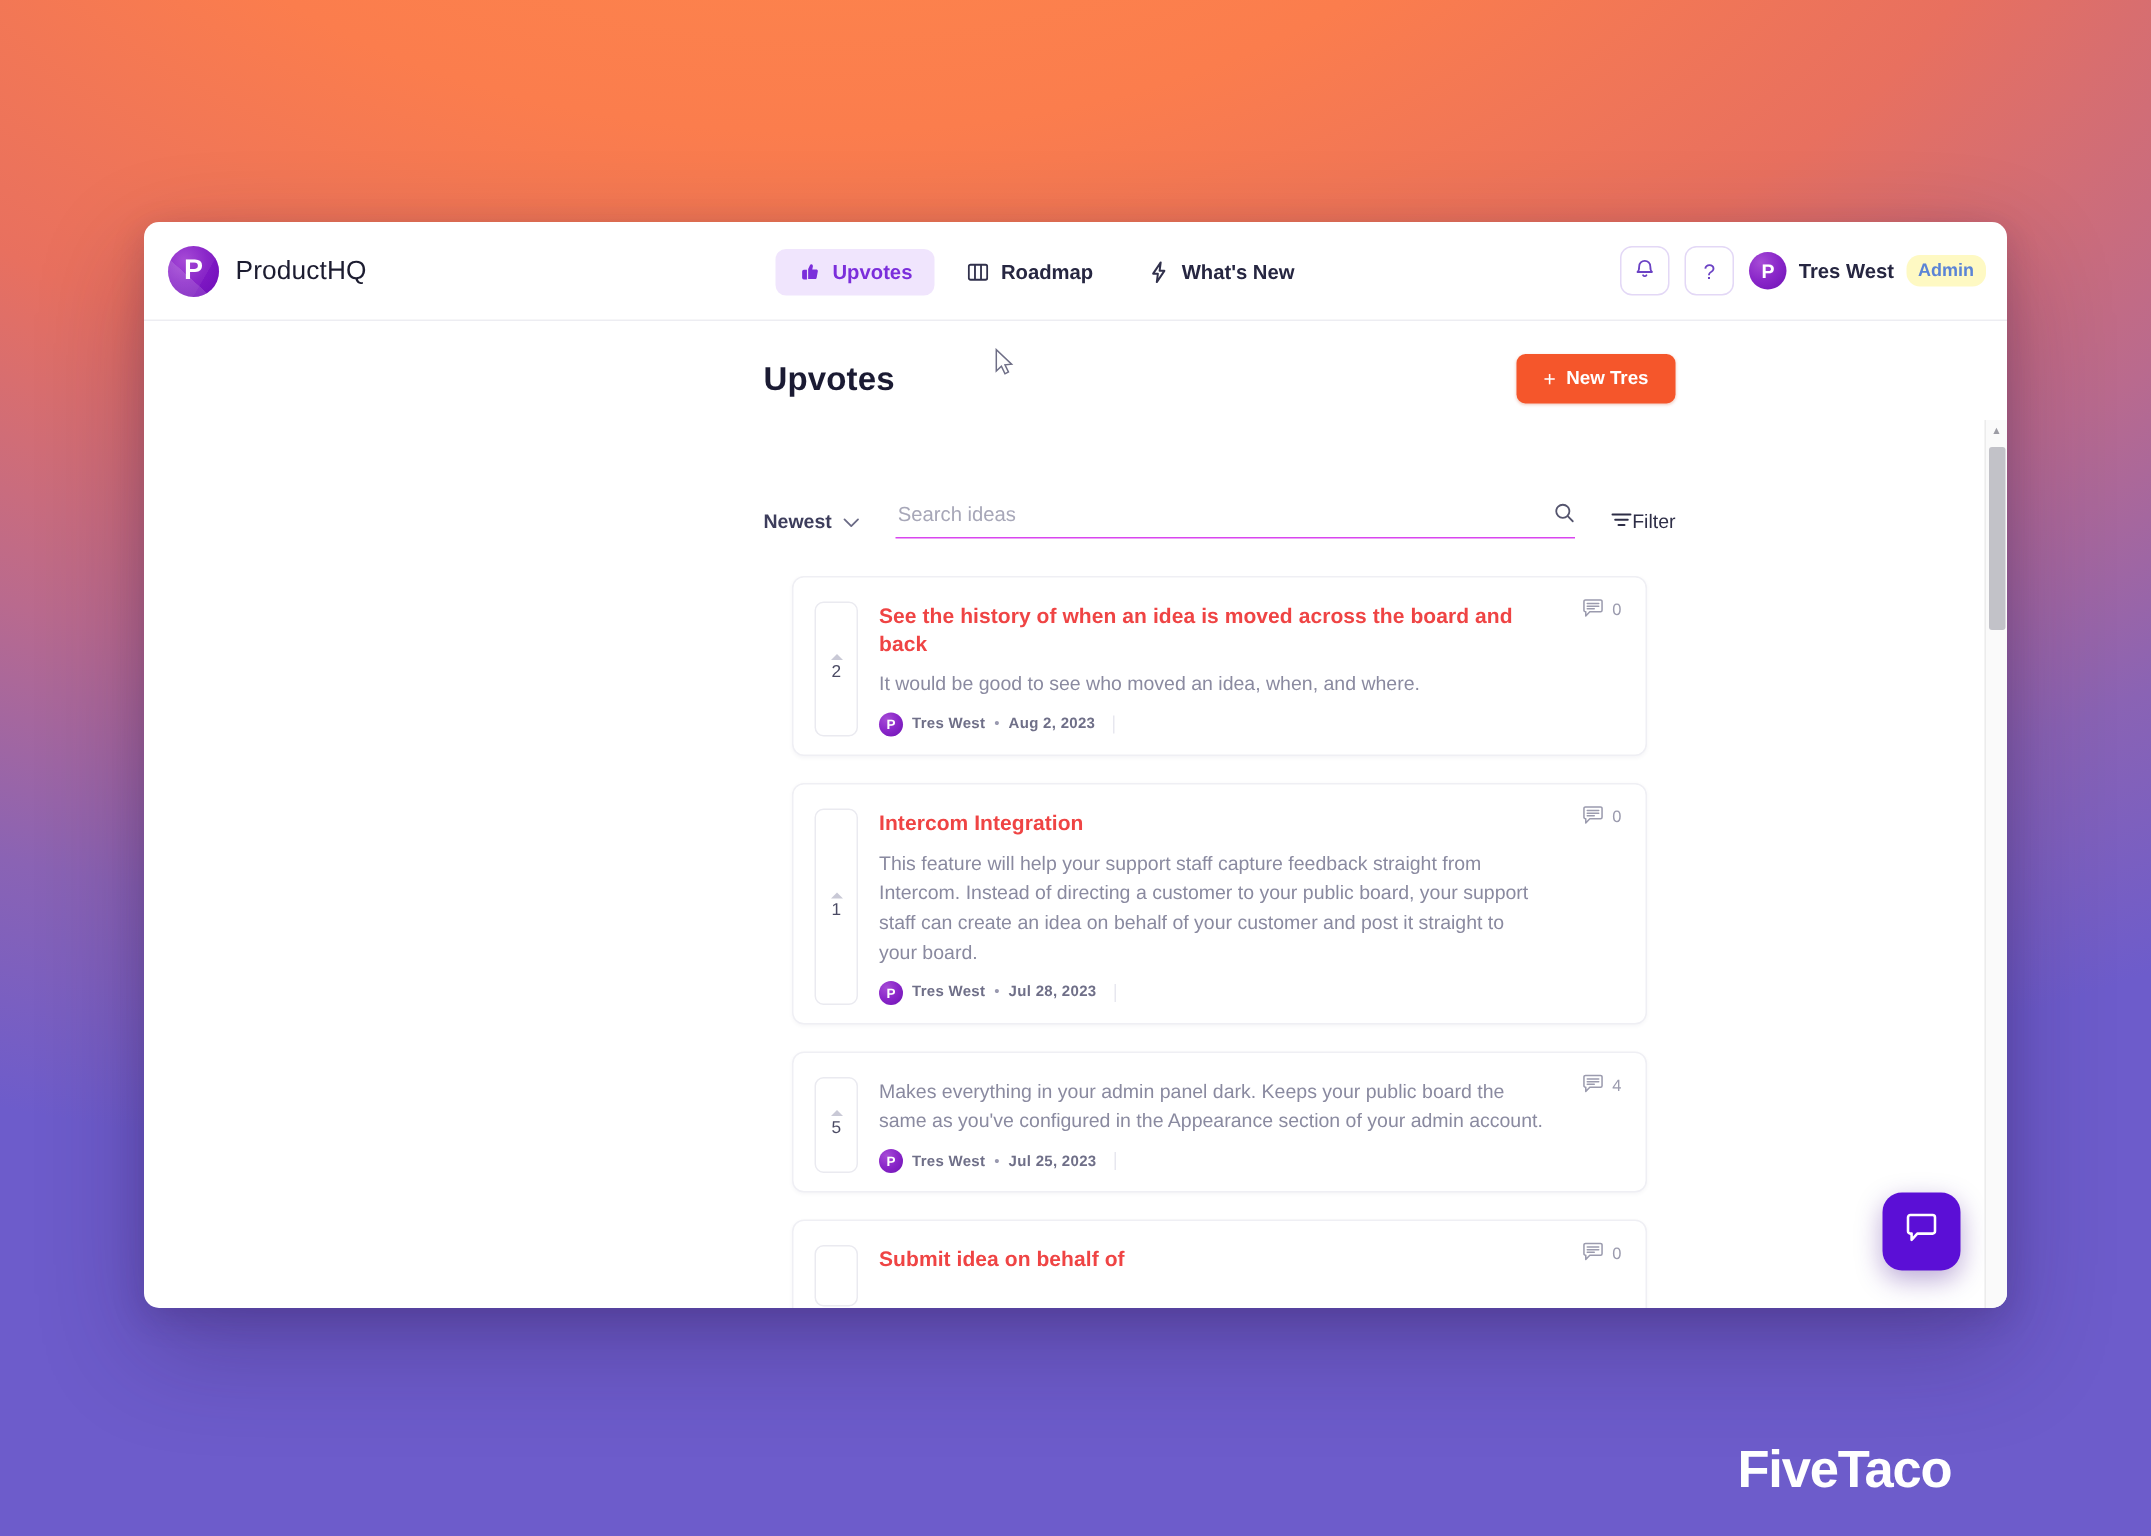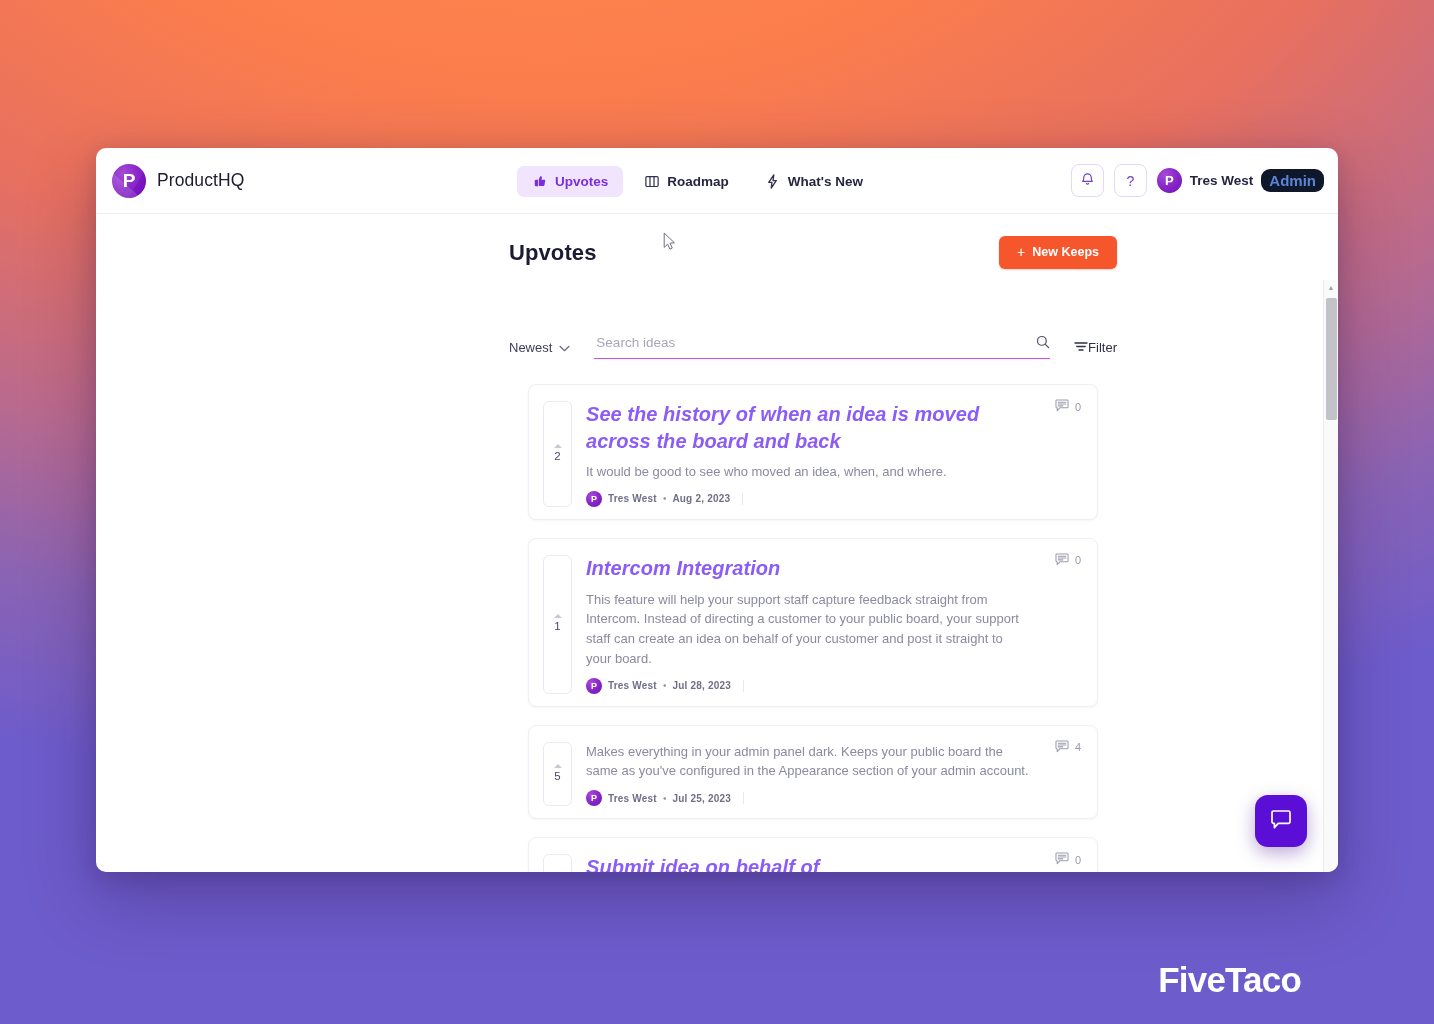--- a/index.html
+++ b/index.html
@@ -75,22 +75,22 @@
     color: #6B42C4; font-size: 14px; cursor: pointer;
   }
   .avatar-sm {
     width: 25px; height: 25px; border-radius: 50%;
     background: radial-gradient(circle at 32% 28%, #A64BD6 0%, #8A27C9 48%, #6E12B4 100%);
     color: #fff; font-size: 13px; font-weight: 700;
     display: flex; align-items: center; justify-content: center;
   }
   .user-name { font-size: 13.5px; font-weight: 600; color: #262641; margin-left: 8px; }
   .badge-admin {
-    margin-left: 8px; background: #0f172a; color: #5B84D6;
-    font-size: 15px; font-weight: 600; border-radius: 9px;
+    margin-left: 8px; background: #fef9c3; color: #5B84D6;
+    font-size: 12px; font-weight: 600; border-radius: 9px;
     padding: 3px 8px 3.5px;
   }
 
   
   #page-body { position: relative; height: 658px; }
 
   #page-head {
     position: absolute; left: 413px; top: 22px;
     width: 608px; display: flex; align-items: center;
   }
@@ -106,21 +106,21 @@
     box-shadow: 0 1px 2px rgba(200,60,20,.25);
   }
   #new-idea-btn .plus { font-size: 14px; font-weight: 400; line-height: 1; }
 
   #toolbar {
     position: absolute; left: 413px; top: 118px;
     width: 608px; height: 30px; display: flex; align-items: center;
   }
   #sort-select {
     display: flex; align-items: flex-end; gap: 7px;
-    font-size: 13px; color: #3D3D5C; font-weight: 400; cursor: pointer;
+    font-size: 13px; color: #3D3D5C; font-weight: 700; cursor: pointer;
     margin-right: 24px;
   }
   #search-wrap {
     position: relative; flex: 1;
     border-bottom: 1px solid #d946ef;
     display: flex; align-items: center; padding-bottom: 8px;
   }
   #search-input {
     border: none; outline: none; background: transparent;
     font-family: inherit; font-size: 13.5px; color: #2C2C44;
@@ -164,22 +164,22 @@
   }
   .vote-caret {
     width: 0; height: 0;
     border-left: 4.5px solid transparent;
     border-right: 4.5px solid transparent;
     border-bottom: 4.5px solid #C9C9D6;
   }
   .vote-count { font-size: 11.5px; color: #4A4A63; line-height: 1; }
   .idea-body { flex: 1; min-width: 0; padding-right: 50px; }
   .idea-title {
-    font-size: 20px; font-weight: 700; color: #8b5cf6;
-    line-height: 1.33; margin-bottom: 8px; letter-spacing: .05px; font-style: italic;
+    font-size: 14px; font-weight: 700; color: #ef4444;
+    line-height: 1.33; margin-bottom: 8px; letter-spacing: .05px;
   }
   .idea-desc {
     font-size: 13px; color: #8A8AA0; line-height: 1.52;
     margin-bottom: 9px;
   }
   .idea-meta { display: flex; align-items: center; gap: 6px; }
   .meta-avatar {
     width: 16px; height: 16px; border-radius: 50%;
     background: radial-gradient(circle at 32% 28%, #A64BD6 0%, #8A27C9 48%, #6E12B4 100%);
     color: #fff; font-size: 9px; font-weight: 700;
@@ -298,21 +298,21 @@
       </div>
     </div>
   </div>
 
   <div id="page-body">
 
     <div id="page-head">
       <div id="page-title">Upvotes</div>
       <button id="new-idea-btn">
         <span class="plus">+</span>
-        <span>New Keeps</span>
+        <span>New Tres</span>
       </button>
     </div>
 
     <div id="toolbar">
       <div id="sort-select">
         <span>Newest</span>
         <span>
           <svg width="11" height="7" viewBox="0 0 11 7" fill="none" stroke="#6A6A85" stroke-width="1.2" stroke-linecap="round" stroke-linejoin="round">
               <path d="M1 1.3 5.5 5.7 10 1.3"></path>
             </svg>

